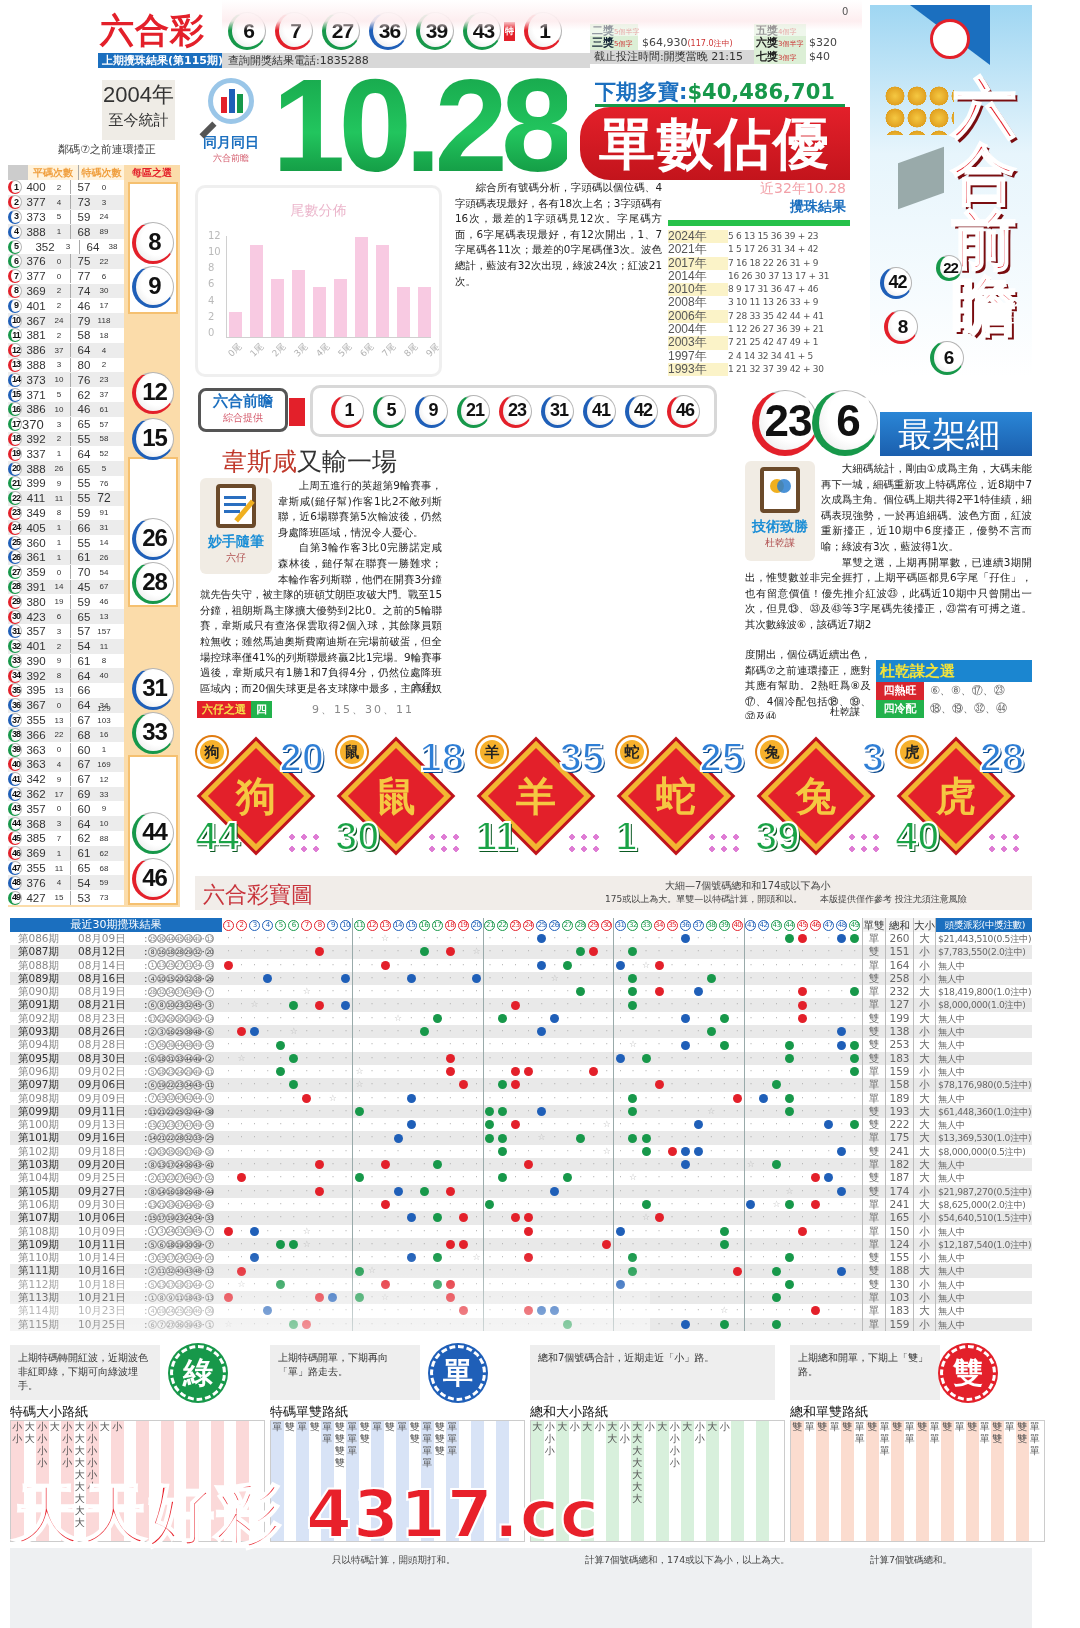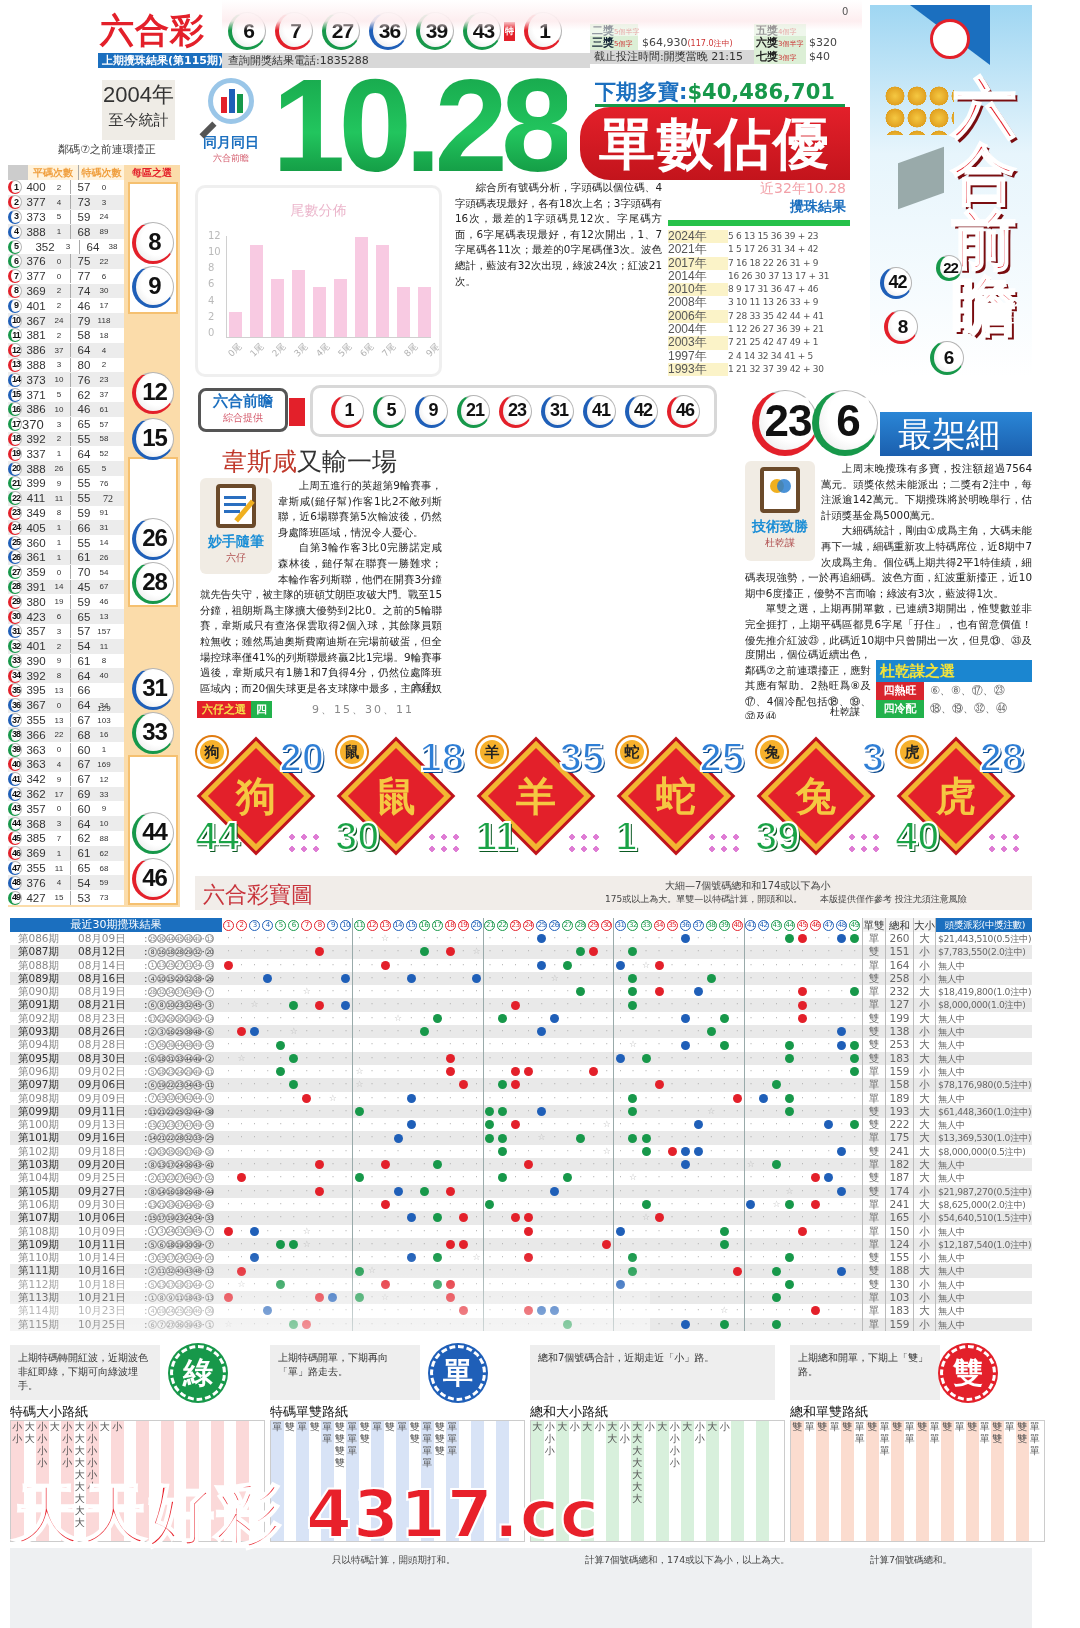--- a/index.html
+++ b/index.html
@@ -306,21 +306,20 @@
 
 <div class="abs article" style="left:745px;top:461px;width:287px;height:186px">
   <div style="float:left;width:70px;height:100px;margin-right:6px;background:#f1ece4;border-radius:6px;text-align:center">
     <div style="width:40px;height:46px;margin:6px auto 0;border:4px solid #6b4a2a;border-radius:4px;background:#fff;position:relative">
       <span style="position:absolute;left:6px;top:8px;width:14px;height:14px;border-radius:50%;background:#f0b020"></span>
       <span style="position:absolute;left:13px;top:8px;width:14px;height:14px;border-radius:50%;background:#2a7fd0;opacity:.85"></span>
     </div>
     <div style="font-size:14px;font-weight:900;color:#1b8ed6;text-indent:0;margin-top:6px">技術致勝</div>
     <div style="font-size:10px;color:#b05050;text-indent:0">杜乾謀</div>
   </div>
-  <p>上周末晚攪珠有多寶，投注額超過7564萬元。頭獎依然未能派出；二獎有2注中，每注派逾142萬元。下期攪珠將於明晚舉行，估計頭獎基金爲5000萬元。</p>
   <p>大細碼統計，剛由①成爲主角，大碼未能再下一城，細碼重新攻上特碼席位，近8期中7次成爲主角。個位碼上期共得2平1特佳績，細碼表現強勢，一於再追細碼。波色方面，紅波重新擡正，近10期中6度擡正，優勢不言而喻；綠波有3次，藍波得1次。</p>
   <p>單雙之選，上期再開單數，已連續3期開出，惟雙數並非完全捱打，上期平碼區都見6字尾「孖住」，也有留意價值！優先推介紅波㉓，此碼近10期中只曾開出一次，但見⑬、㉝及㊸等3字尾碼先後擡正，㉓當有可搏之道。其次數綠波⑥，該碼近7期2</p>
 </div>
 <div class="abs article" style="left:745px;top:647px;width:126px;height:72px">
   <div>度開出，個位碼近續出色，鄰碼⑦之前連環擡正，應對其應有幫助。2熱旺爲⑧及⑰、4個冷配包括⑱、⑲、㉜及㊹。</div>
 </div>
 <div class="abs" style="left:830px;top:705px;font-size:10px">杜乾謀</div>
 <div class="abs" style="left:876px;top:660px;width:156px;height:60px;font-size:11px">
   <div style="background:#1b86d0;color:#f3e33a;font-weight:900;font-size:15px;height:22px;line-height:22px;padding-left:4px">杜乾謀之選</div>
   <div style="display:flex;height:18px;line-height:18px">
@@ -508,21 +507,21 @@
         <span style="width: 1px; height: 14px; background: rgb(170, 170, 170); margin: 0px 2px;"></span>
         <span style="width: 22px; text-align: center; color: rgb(51, 51, 51); font-size: 11.5px;">55</span>
         <span style="width: 18px; text-align: center; color: rgb(51, 51, 51); font-size: 8px;">76</span>
       </div>
       <div style="display: flex; align-items: center; height: 14.8px; font-size: 11px; font-family: &quot;Liberation Sans&quot;, sans-serif; background: rgb(236, 236, 236);">
         <span class="ball" style="height: 14px; width: 14px; font-size: 9px; --c: #17984a; border-left-width: 3px; border-bottom-width: 1px;">22</span>
         <span style="width: 28px; text-align: center; color: rgb(51, 51, 51); font-size: 11.5px;">411</span>
         <span style="width: 18px; text-align: center; color: rgb(51, 51, 51); font-size: 8px;">11</span>
         <span style="width: 1px; height: 14px; background: rgb(170, 170, 170); margin: 0px 2px;"></span>
         <span style="width: 22px; text-align: center; color: rgb(51, 51, 51); font-size: 11.5px;">55</span>
-        <span style="width: 18px; text-align: right; color: rgb(51, 51, 51); font-size: 10px; font-family: Liberation Serif, serif;">72</span>
+        <span style="width: 18px; text-align: center; color: rgb(51, 51, 51); font-size: 12px;">72</span>
       </div>
       <div style="display: flex; align-items: center; height: 14.8px; font-size: 11px; font-family: &quot;Liberation Sans&quot;, sans-serif; background: rgb(255, 255, 255);">
         <span class="ball" style="height: 14px; width: 14px; font-size: 9px; --c: #e3202a; border-left-width: 3px; border-bottom-width: 1px;">23</span>
         <span style="width: 28px; text-align: center; color: rgb(51, 51, 51); font-size: 11.5px;">349</span>
         <span style="width: 18px; text-align: center; color: rgb(51, 51, 51); font-size: 8px;">8</span>
         <span style="width: 1px; height: 14px; background: rgb(170, 170, 170); margin: 0px 2px;"></span>
         <span style="width: 22px; text-align: center; color: rgb(51, 51, 51); font-size: 11.5px;">59</span>
         <span style="width: 18px; text-align: center; color: rgb(51, 51, 51); font-size: 8px;">91</span>
       </div>
       <div style="display: flex; align-items: center; height: 14.8px; font-size: 11px; font-family: &quot;Liberation Sans&quot;, sans-serif; background: rgb(236, 236, 236);">

